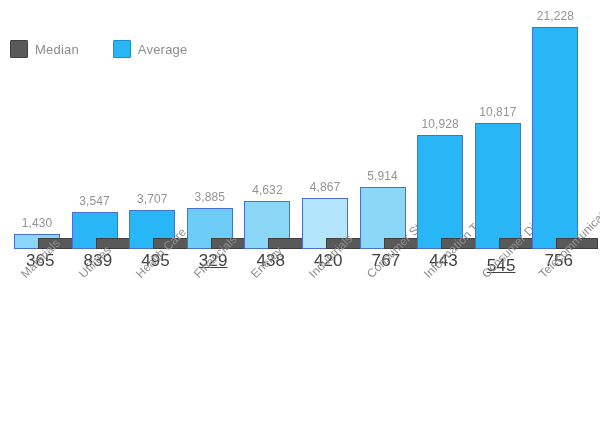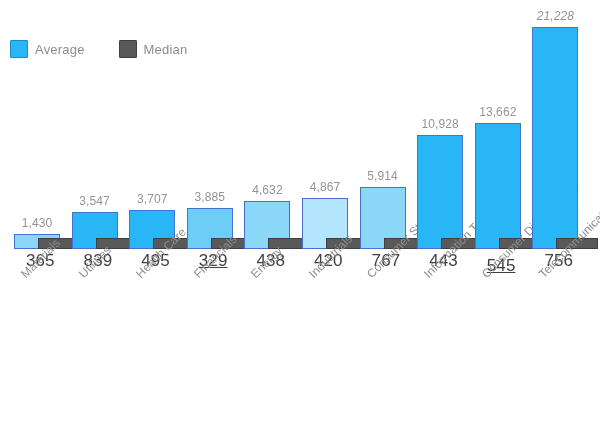--- a/index.html
+++ b/index.html
@@ -98,26 +98,26 @@
     letter-spacing: .1px;
   }
 </style>
 </head>
 <body>
 
 <div id="chart-root">
 
   <div id="legend">
     <div class="legend-entry">
+      <span class="legend-swatch med"></span>
+      <span class="legend-label">Median</span>
+    </div>
+    <div class="legend-entry">
       <span class="legend-swatch avg"></span>
       <span class="legend-label">Average</span>
-    </div>
-    <div class="legend-entry">
-      <span class="legend-swatch med"></span>
-      <span class="legend-label">Median</span>
     </div>
   </div>
 
   <div id="plot">
       <div class="bar-group" style="left: 14px; bottom: 183px; width: 70px; height: 15px;">
         <div class="bar-avg" style="width: 46px; height: 15px; background: rgb(138, 215, 247);"></div>
         <div class="bar-med" style="left: 24px; width: 42px; height: 11px;"></div>
       </div>
       <div class="value-label" style="left: 6px; top: 216px; width: 62px;">1,430</div>
       <div class="median-label" style="left: 26px; top: 251px; width: 66px;">365</div>
@@ -168,25 +168,25 @@
         <div class="bar-avg" style="width: 46px; height: 114px; background: rgb(41, 182, 246);"></div>
         <div class="bar-med" style="left: 24px; width: 42px; height: 11px;"></div>
       </div>
       <div class="value-label" style="left: 409.2px; top: 117px; width: 62px;">10,928</div>
       <div class="median-label" style="left: 429.2px; top: 251px; width: 66px;">443</div>
       <div class="cat-label" style="left: 421.2px; top: 271px;">Information Technology</div>
       <div class="bar-group" style="left: 474.8px; bottom: 183px; width: 70px; height: 126px;">
         <div class="bar-avg" style="width: 46px; height: 126px; background: rgb(41, 182, 246);"></div>
         <div class="bar-med" style="left: 24px; width: 42px; height: 11px;"></div>
       </div>
-      <div class="value-label" style="left: 466.8px; top: 105px; width: 62px;">13,662</div>
+      <div class="value-label" style="left: 466.8px; top: 105px; width: 62px;">10,817</div>
       <div class="median-label" style="left: 486.8px; top: 256px; width: 66px; text-decoration: underline;">545</div>
       <div class="cat-label" style="left: 478.8px; top: 271px;">Consumer Discretionary</div>
       <div class="bar-group" style="left: 532.4px; bottom: 183px; width: 70px; height: 222px;">
         <div class="bar-avg" style="width: 46px; height: 222px; background: rgb(41, 182, 246);"></div>
         <div class="bar-med" style="left: 24px; width: 42px; height: 11px;"></div>
       </div>
-      <div class="value-label" style="left: 524.4px; top: 9px; width: 62px; font-style: italic;">21,228</div>
+      <div class="value-label" style="left: 524.4px; top: 9px; width: 62px;">21,228</div>
       <div class="median-label" style="left: 544.4px; top: 251px; width: 66px;">756</div>
       <div class="cat-label" style="left: 536.4px; top: 271px;">Telecommunication Services</div>
     </div>
 
 </div>
 
 </body></html>

